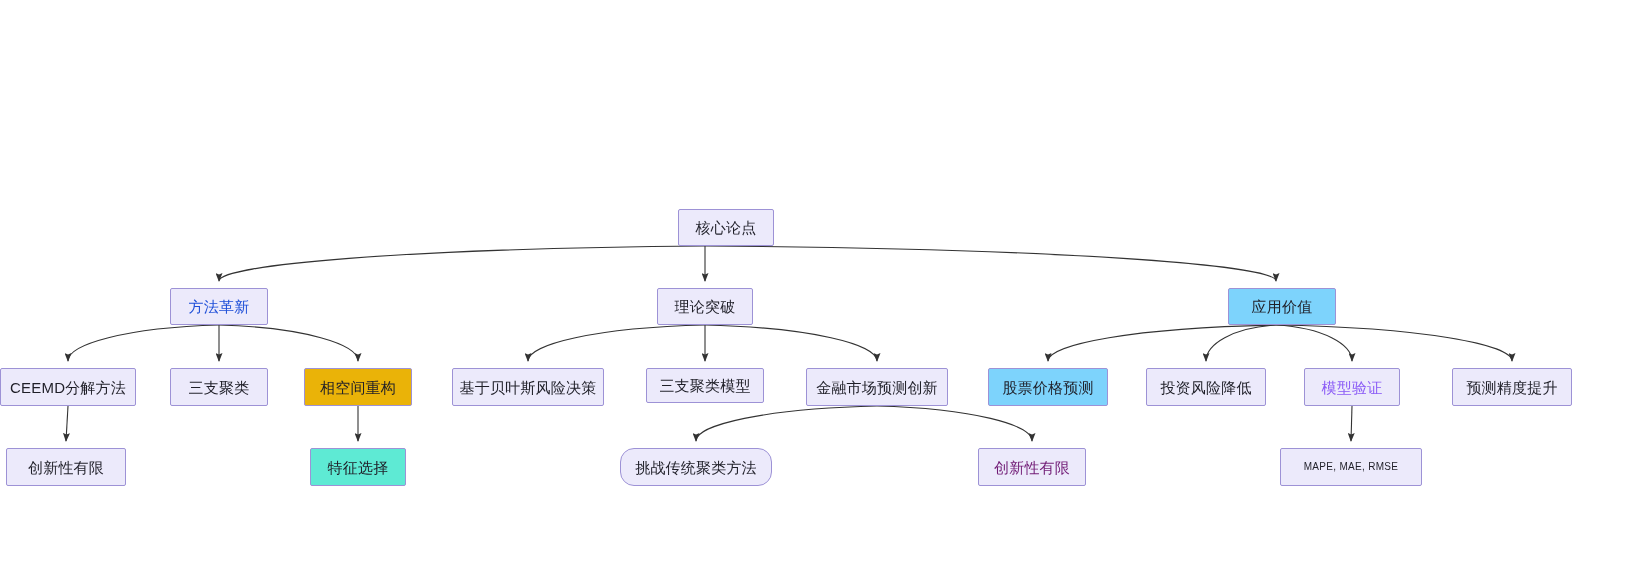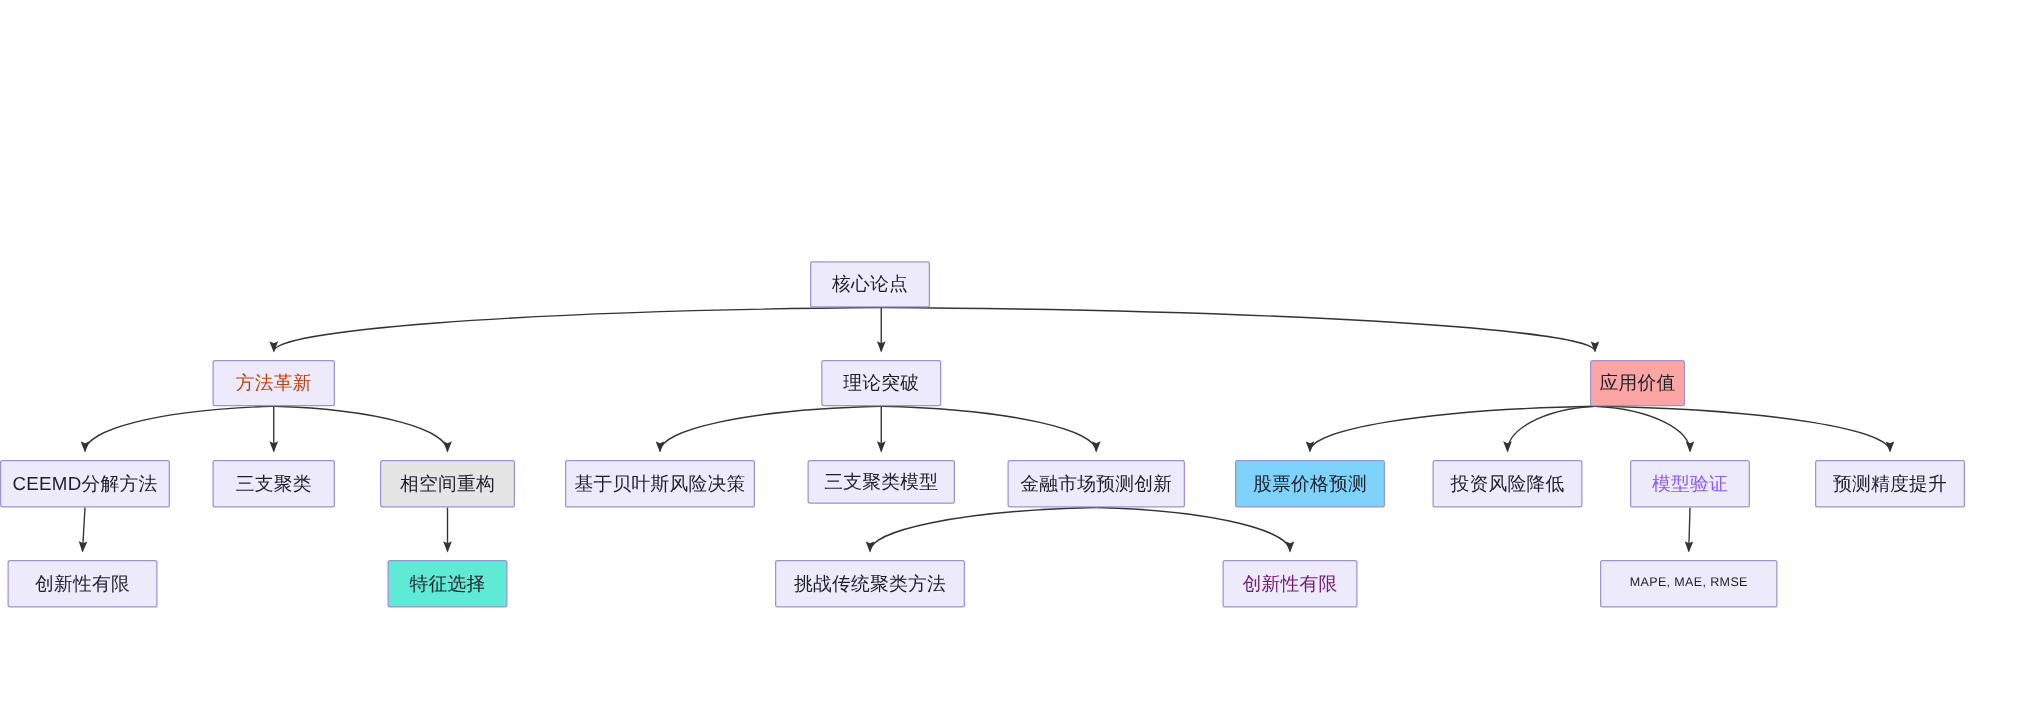--- a/index.html
+++ b/index.html
@@ -74,39 +74,39 @@
         <path d="M 1276 325 C 1323.12 327.58, 1352 344.35, 1352 361" fill="none" stroke="#333333" stroke-width="1.1" marker-end="url(#arrowhead)"></path>
         <path d="M 1276 325 C 1422.32 327.58, 1512 344.35, 1512 361" fill="none" stroke="#333333" stroke-width="1.1" marker-end="url(#arrowhead)"></path>
         <path d="M 68 406 L 66 441" fill="none" stroke="#333333" stroke-width="1.1" marker-end="url(#arrowhead)"></path>
         <path d="M 358 406 L 358 441" fill="none" stroke="#333333" stroke-width="1.1" marker-end="url(#arrowhead)"></path>
         <path d="M 877 406 C 764.78 408.52, 696 424.9, 696 441" fill="none" stroke="#333333" stroke-width="1.1" marker-end="url(#arrowhead)"></path>
         <path d="M 877 406 C 973.1 408.52, 1032 424.9, 1032 441" fill="none" stroke="#333333" stroke-width="1.1" marker-end="url(#arrowhead)"></path>
         <path d="M 1352 406 L 1351 441" fill="none" stroke="#333333" stroke-width="1.1" marker-end="url(#arrowhead)"></path>
       </g>
   </svg>
   <div id="node-layer">
-      <div class="node" style="left: 648px; top: 209px; width: 96px; height: 37px; background: rgb(236, 234, 251); border-color: rgb(157, 146, 214); color: rgb(31, 31, 40);">
+      <div class="node" style="left: 678px; top: 209px; width: 96px; height: 37px; background: rgb(236, 234, 251); border-color: rgb(157, 146, 214); color: rgb(31, 31, 40);">
         <span class="node-label">核心论点</span>
       </div>
-      <div class="node" style="left: 170px; top: 288px; width: 98px; height: 37px; background: rgb(236, 234, 251); border-color: rgb(157, 146, 214); color: #c2410c;">
+      <div class="node" style="left: 170px; top: 288px; width: 98px; height: 37px; background: rgb(236, 234, 251); border-color: rgb(157, 146, 214); color: #1d4ed8;">
         <span class="node-label">方法革新</span>
       </div>
       <div class="node" style="left: 657px; top: 288px; width: 96px; height: 37px; background: rgb(236, 234, 251); border-color: rgb(157, 146, 214); color: rgb(31, 31, 40);">
         <span class="node-label">理论突破</span>
       </div>
-      <div class="node" style="left: 1228px; top: 288px; width: 76px; height: 37px; background: #fca5a5; border-color: rgb(157, 146, 214); color: rgb(31, 31, 40); margin-left: 44px;">
+      <div class="node" style="left: 1228px; top: 288px; width: 108px; height: 37px; background: #7dd3fc; border-color: rgb(157, 146, 214); color: rgb(31, 31, 40);">
         <span class="node-label">应用价值</span>
       </div>
       <div class="node" style="left: 0px; top: 368px; width: 136px; height: 38px; background: rgb(236, 234, 251); border-color: rgb(157, 146, 214); color: rgb(31, 31, 40);">
         <span class="node-label">CEEMD分解方法</span>
       </div>
       <div class="node" style="left: 170px; top: 368px; width: 98px; height: 38px; background: rgb(236, 234, 251); border-color: rgb(157, 146, 214); color: rgb(31, 31, 40);">
         <span class="node-label">三支聚类</span>
       </div>
-      <div class="node" style="left: 304px; top: 368px; width: 108px; height: 38px; background: #e5e5e5; border-color: rgb(157, 146, 214); color: rgb(31, 31, 40);">
+      <div class="node" style="left: 304px; top: 368px; width: 108px; height: 38px; background: #eab308; border-color: rgb(157, 146, 214); color: rgb(31, 31, 40);">
         <span class="node-label">相空间重构</span>
       </div>
       <div class="node" style="left: 452px; top: 368px; width: 152px; height: 38px; background: rgb(236, 234, 251); border-color: rgb(157, 146, 214); color: rgb(31, 31, 40);">
         <span class="node-label">基于贝叶斯风险决策</span>
       </div>
       <div class="node" style="left: 646px; top: 368px; width: 118px; height: 35px; background: rgb(236, 234, 251); border-color: rgb(157, 146, 214); color: rgb(31, 31, 40);">
         <span class="node-label">三支聚类模型</span>
       </div>
       <div class="node" style="left: 806px; top: 368px; width: 142px; height: 38px; background: rgb(236, 234, 251); border-color: rgb(157, 146, 214); color: rgb(31, 31, 40);">
         <span class="node-label">金融市场预测创新</span>
@@ -122,21 +122,21 @@
       </div>
       <div class="node" style="left: 1452px; top: 368px; width: 120px; height: 38px; background: rgb(236, 234, 251); border-color: rgb(157, 146, 214); color: rgb(31, 31, 40);">
         <span class="node-label">预测精度提升</span>
       </div>
       <div class="node" style="left: 6px; top: 448px; width: 120px; height: 38px; background: rgb(236, 234, 251); border-color: rgb(157, 146, 214); color: rgb(31, 31, 40);">
         <span class="node-label">创新性有限</span>
       </div>
       <div class="node" style="left: 310px; top: 448px; width: 96px; height: 38px; background: #5eead4; border-color: rgb(157, 146, 214); color: rgb(31, 31, 40);">
         <span class="node-label">特征选择</span>
       </div>
-      <div class="node" style="left: 620px; top: 448px; width: 152px; height: 38px; background: rgb(236, 234, 251); border-color: rgb(157, 146, 214); color: rgb(31, 31, 40);">
+      <div class="node" style="left: 620px; top: 448px; width: 152px; height: 38px; background: rgb(236, 234, 251); border-color: rgb(157, 146, 214); color: rgb(31, 31, 40); border-radius: 14px;">
         <span class="node-label">挑战传统聚类方法</span>
       </div>
       <div class="node" style="left: 978px; top: 448px; width: 108px; height: 38px; background: rgb(236, 234, 251); border-color: rgb(157, 146, 214); color: #701a75;">
         <span class="node-label">创新性有限</span>
       </div>
       <div class="node latin" style="left: 1280px; top: 448px; width: 142px; height: 38px; background: rgb(236, 234, 251); border-color: rgb(157, 146, 214); color: rgb(31, 31, 40);">
         <span class="node-label">MAPE, MAE, RMSE</span>
       </div>
     </div>
 </div>

